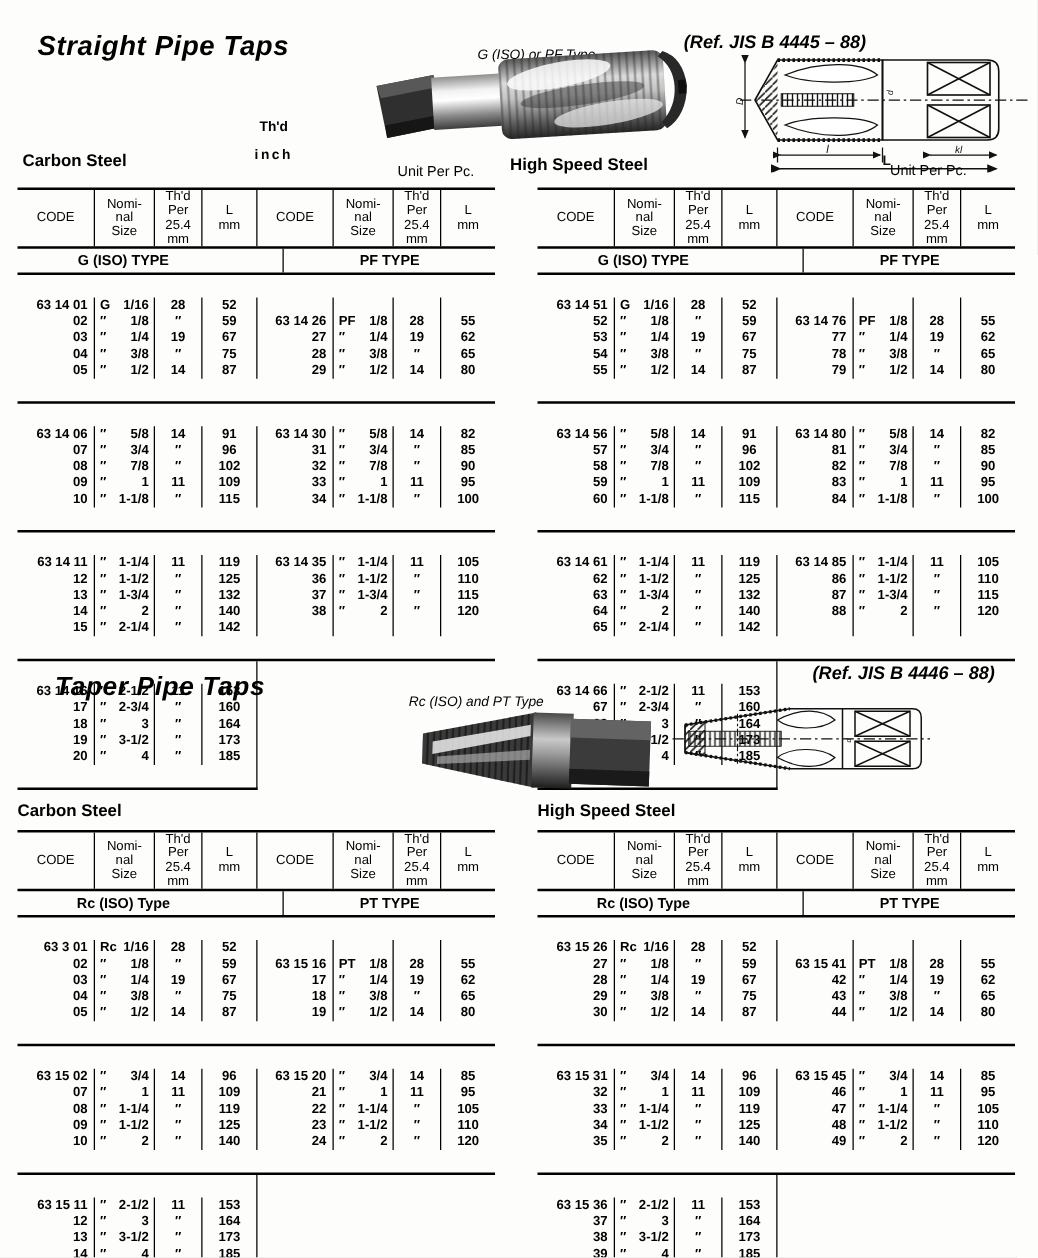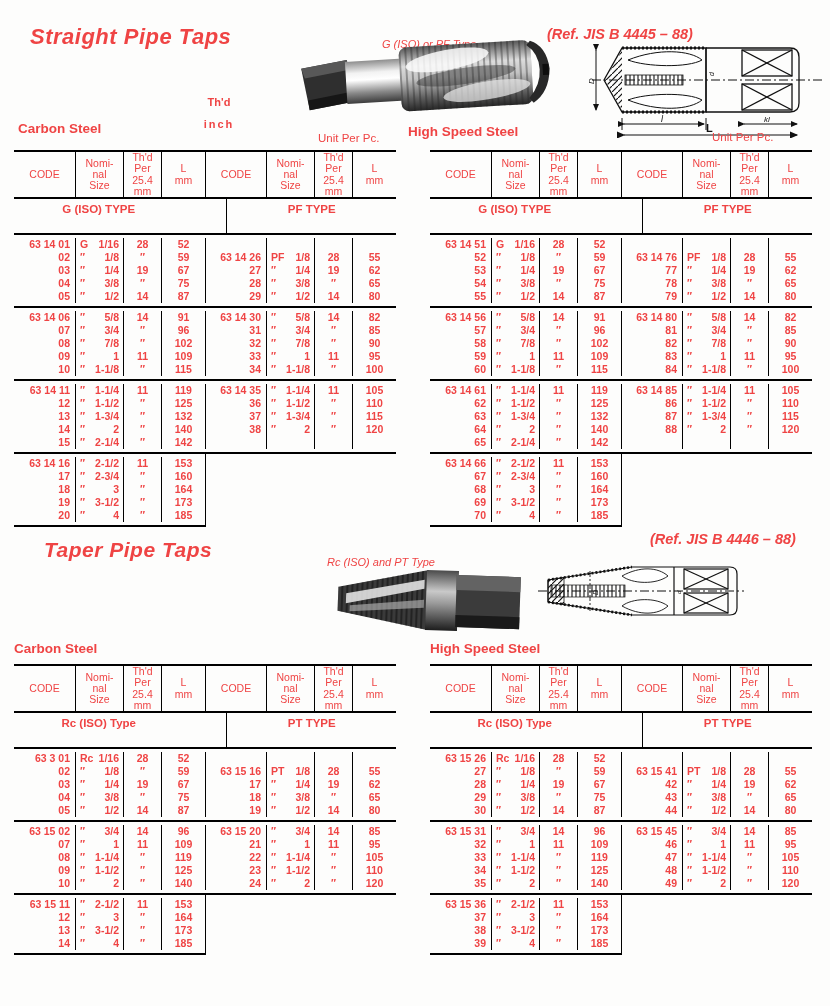--- a/index.html
+++ b/index.html
@@ -1,18 +1,18 @@
 <!DOCTYPE html>
 <html><head>
 <meta charset="utf-8">
 <style>
   html,body{margin:0;padding:0;background:#e8e8e8;}
   #page{
     position:relative;width:830px;height:1006px;background:#fdfdfc;
-    font-family:"Liberation Sans",sans-serif;color:#ef4444;overflow:hidden;
+    font-family:"Liberation Sans",sans-serif;color:#000000;overflow:hidden;
     margin:0 auto;
   }
   *{box-sizing:border-box;}
 
   
   .main-title{position:absolute;font-weight:bold;font-style:italic;line-height:1.5;letter-spacing:.5px;}
   .mt1{left:30px;top:20px;font-size:22px;}
   .mt2{left:44px;top:534px;font-size:21px;}
   .caption{position:absolute;font-weight:normal;font-style:italic;font-size:11px;margin-top:28px;}
   .cap1{left:382px;top:10px;}
@@ -30,26 +30,26 @@
   .ctable{position:absolute;width:382px;border-top:2px solid #000;}
   .t-header{display:flex;border-bottom:2px solid #000;height:47px;align-items:stretch;}
   .h-cell{display:flex;align-items:center;justify-content:center;text-align:center;
           font-size:10.5px;line-height:1.08;}
   .h-cell + .h-cell{border-left:1px solid #000;}
   .h-cell span{white-space:pre-line;}
   .c-code{width:61px;}
   .c-nom{width:48px;}
   .c-thd{width:38px;}
   .c-l{width:44px;}
-  .t-types{display:flex;border-bottom:2px solid #000;height:36px;gap:43px;}
+  .t-types{display:flex;border-bottom:2px solid #000;height:21px;gap:43px;}
   .t-type{width:191px;text-align:center;font-weight:bold;font-size:11.5px;line-height:20px;}
   .t-type.tr{border-left:1px solid #000;}
   .group{display:flex;border-bottom:2px solid #000;}
   .group.solo{border-bottom:none;}
-  .halfL,.halfR{display:flex;padding:3px 0;}
+  .halfL,.halfR{display:flex;padding:18px 0;}
   .halfR .gcol:first-child{border-left:1px solid #000;}
   .group.solo .halfL{border-bottom:2px solid #000;border-right:1px solid #000;}
   .halfE{flex:1;}
   .gcol{display:flex;flex-direction:column;}
   .gcol + .gcol{border-left:1px solid #000;}
   .cell{height:13px;line-height:13px;font-size:10.5px;font-weight:bold;}
   .cell.code{text-align:right;padding-right:5px;}
   .cell.nom{display:flex;justify-content:space-between;padding:0 4px;}
   .cell.thd,.cell.lmm{text-align:center;}
   .cell.blank{height:13px;}

